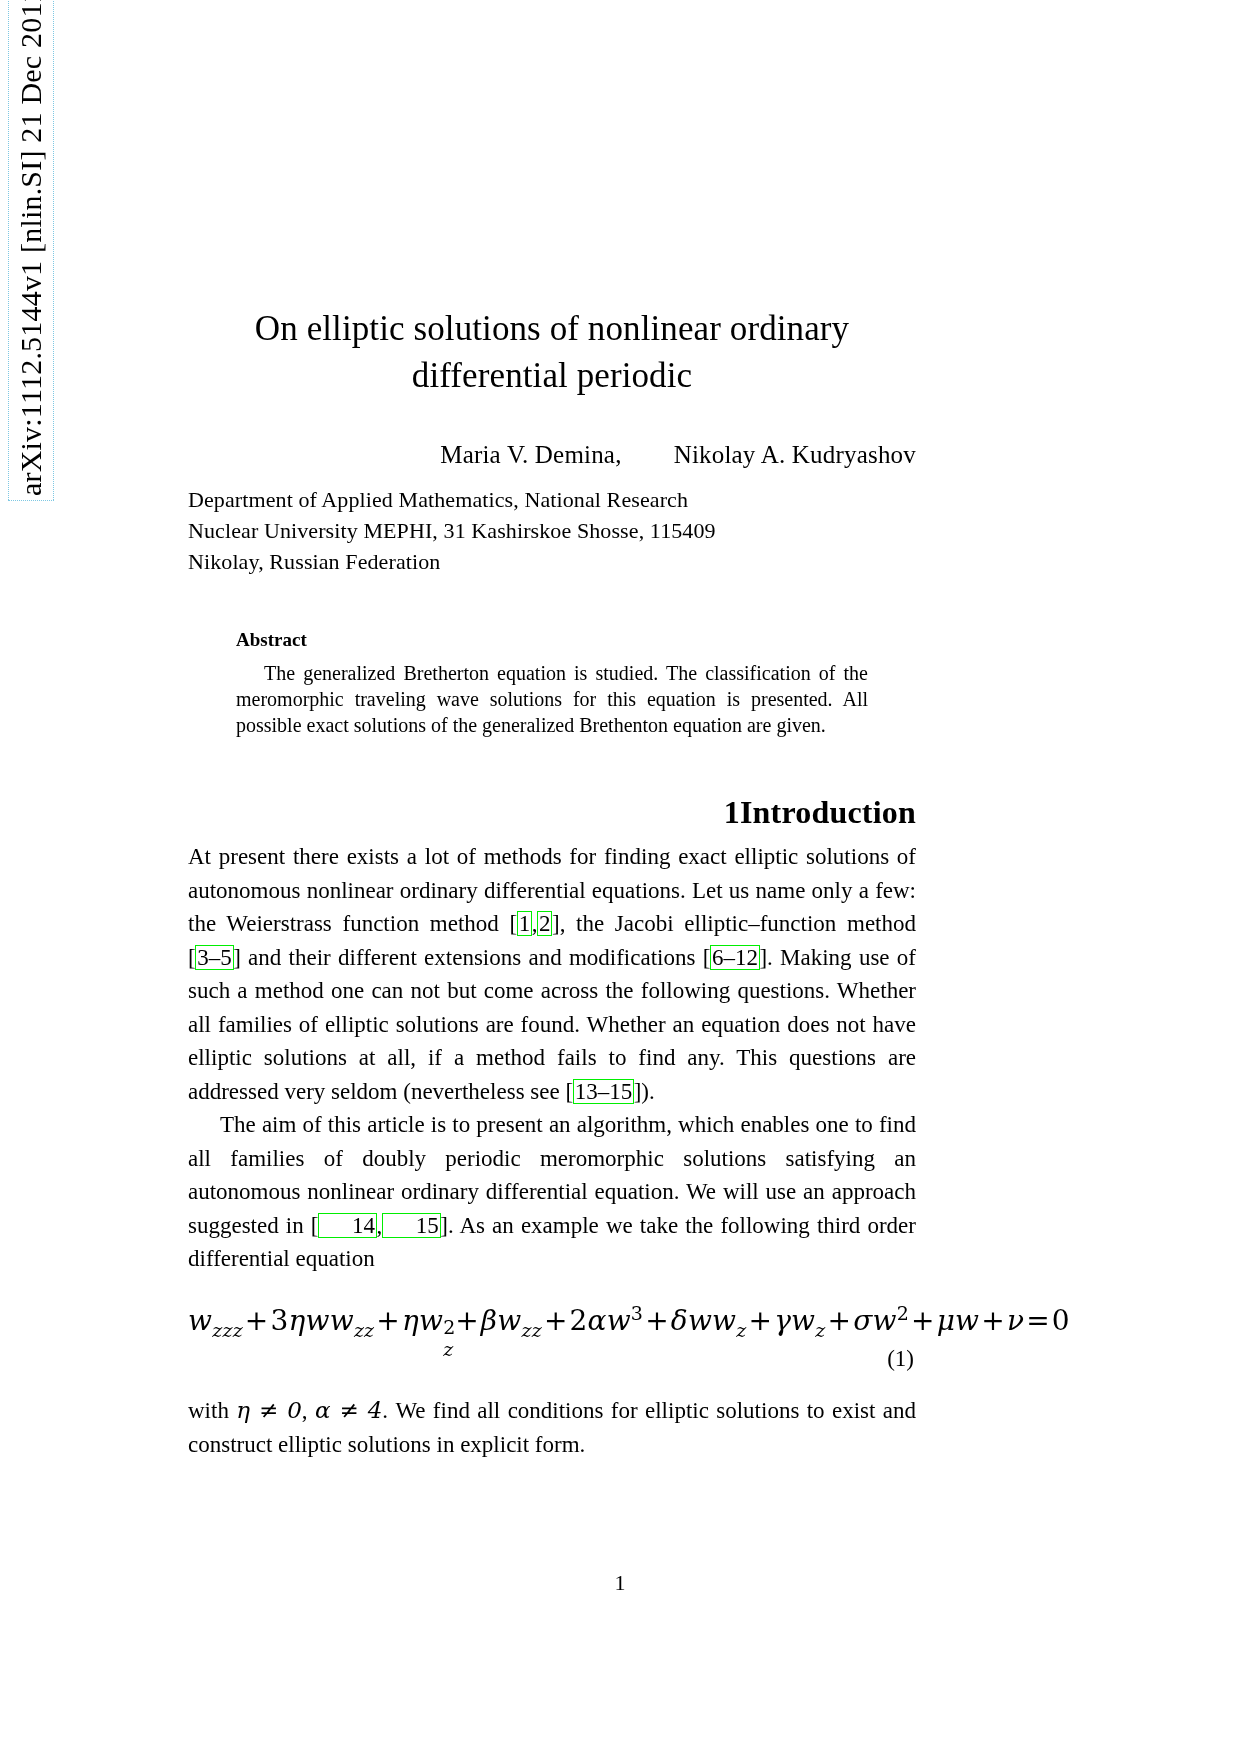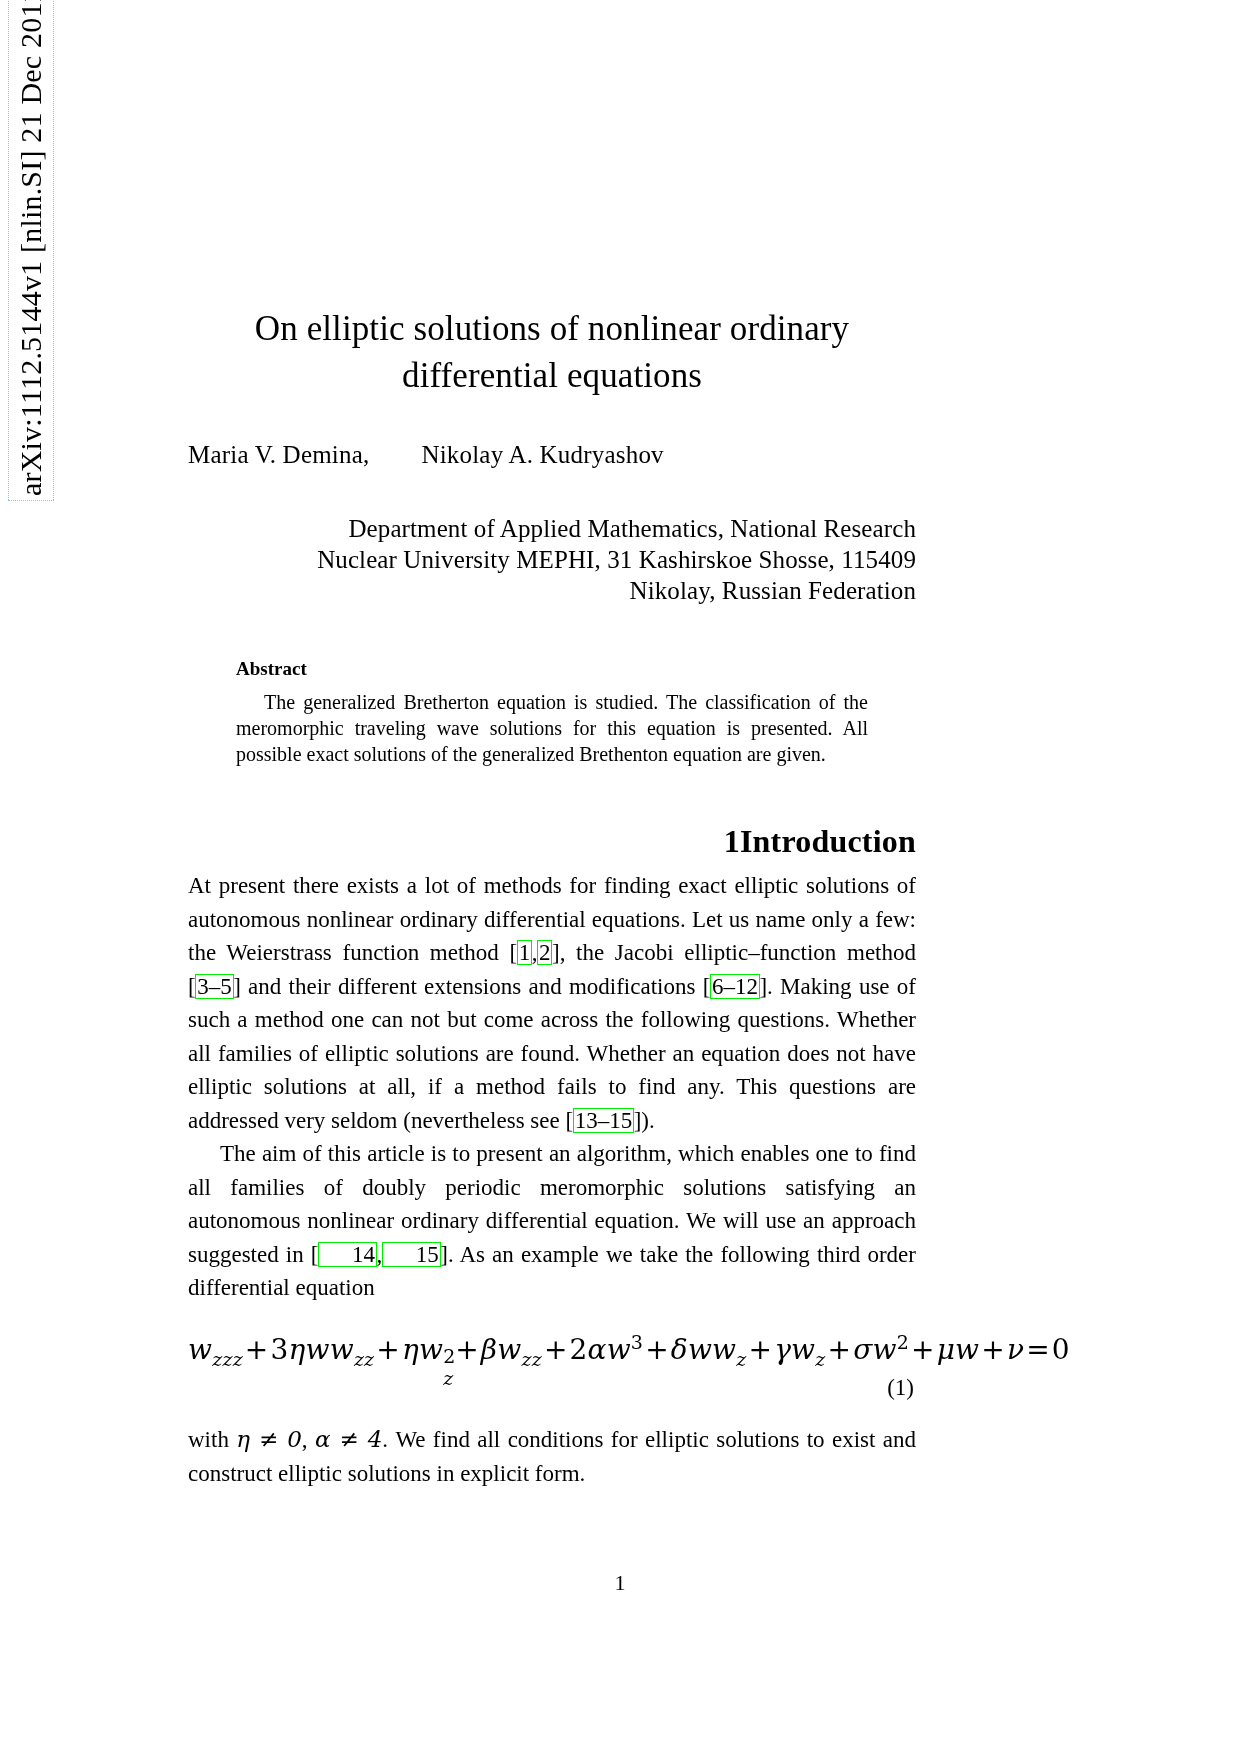--- a/index.html
+++ b/index.html
@@ -52,30 +52,30 @@
     font-size: 35px;
     line-height: 47px;
     text-align: center;
     font-weight: normal;
     letter-spacing: 0.1px;
   }
 
   .authors {
     margin-top: 42px;
     font-size: 25px;
+    text-align: right;
+    letter-spacing: 0.2px;
+  }
+  .authors .gap { display: inline-block; width: 52px; }
+
+  .affiliation {
+    margin-top: 15px;
+    font-size: 22px;
+    line-height: 31px;
     text-align: left;
-    letter-spacing: 0.2px;
-  }
-  .authors .gap { display: inline-block; width: 52px; }
-
-  .affiliation {
-    margin-top: 44px;
-    font-size: 25px;
-    line-height: 31px;
-    text-align: right;
     letter-spacing: 0.1px;
   }
 
   .abstract-block {
     margin-top: 52px;
     padding: 0 48px;
   }
   .abstract-heading {
     font-size: 19px;
     font-weight: bold;
@@ -180,21 +180,21 @@
 </style>
 </head>
 <body>
 
 <div class="page">
 
   <div class="arxiv-stamp">arXiv:1112.5144v1  [nlin.SI]  21 Dec 2011</div>
 
   <div class="content">
 
-    <div class="title">On elliptic solutions of nonlinear ordinary differential equations</div>
+    <div class="title">On elliptic solutions of nonlinear ordinary differential periodic</div>
 
     <div class="authors">
       <span>Maria V. Demina,</span><span class="gap"></span><span>Nikolay A. Kudryashov</span>
     </div>
 
     <div class="affiliation">
       <div>Department of Applied Mathematics, National Research</div>
       <div>Nuclear University MEPHI, 31 Kashirskoe Shosse, 115409</div>
       <div>Nikolay, Russian Federation</div>
     </div>

